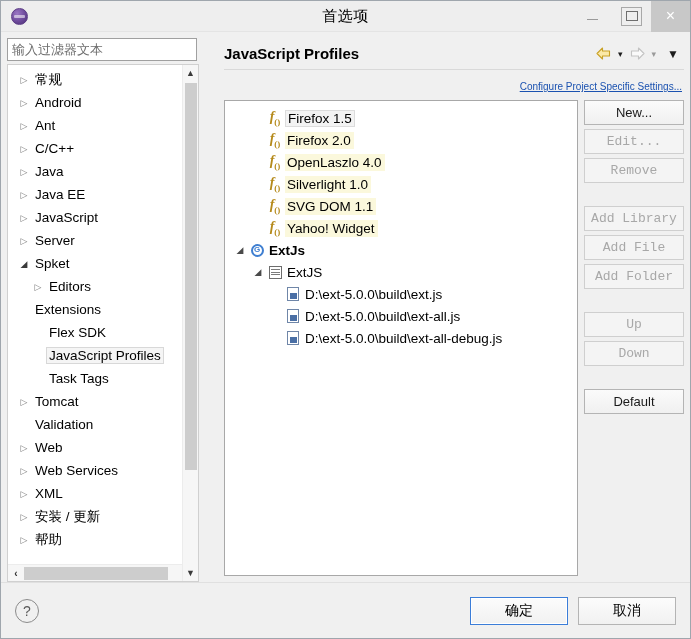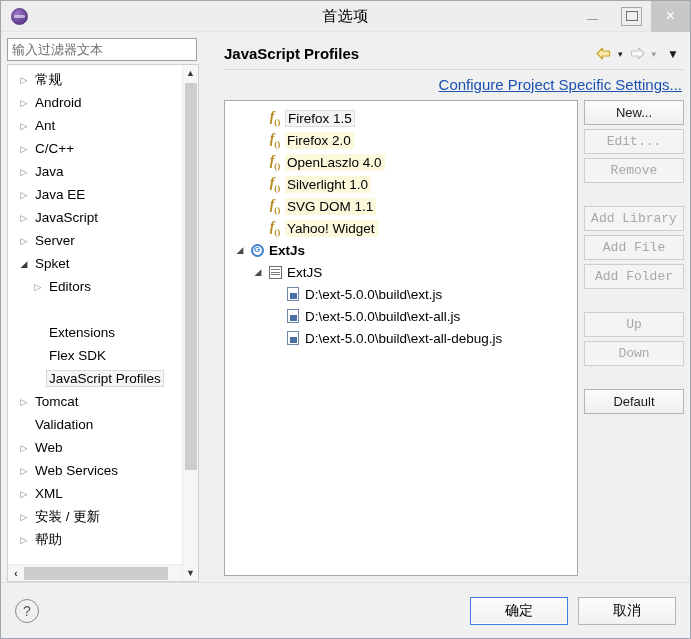--- a/index.html
+++ b/index.html
@@ -189,21 +189,21 @@
   .page-title {
     font-size: 15px; font-weight: bold; color: #000;
   }
   .head-tools { margin-left: auto; display: flex; align-items: center; gap: 2px; }
   .tool { display: flex; align-items: center; justify-content: center; height: 20px; }
   .caret { font-size: 9px; color: #1c1c1c; padding: 0 4px; }
   .caret.big { font-size: 12px; padding: 0 5px; }
 
   .link-row { text-align: right; padding: 6px 2px 6px 0; }
   .cfg-link {
-    font-size: 15px; color: #1b52b0;
+    font-size: 10px; color: #1b52b0;
     text-decoration: underline;
     cursor: pointer;
   }
 
   .content {
     flex: 1;
     display: flex;
     gap: 6px;
     min-height: 0;
     padding-bottom: 6px;
@@ -382,31 +382,35 @@
               <span class="lbl">Server</span>
             </div>
             <div class="tree-row" style="padding-left: 8px;">
               <span class="arrow open">◢</span>
               <span class="lbl">Spket</span>
             </div>
             <div class="tree-row" style="padding-left: 22px;">
               <span class="arrow">▷</span>
               <span class="lbl">Editors</span>
             </div>
-            <div class="tree-row" style="padding-left: 22px; margin-top: 23px;">
+            <div class="tree-row" style="padding-left: 8px;">
               <span class="arrow"></span>
               <span class="lbl">Extensions</span>
             </div>
             <div class="tree-row" style="padding-left: 22px;">
               <span class="arrow"></span>
               <span class="lbl">Flex SDK</span>
             </div>
             <div class="tree-row selected" style="padding-left: 22px;">
               <span class="arrow"></span>
               <span class="lbl">JavaScript Profiles</span>
+            </div>
+            <div class="tree-row" style="padding-left: 22px;">
+              <span class="arrow"></span>
+              <span class="lbl">Task Tags</span>
             </div>
             <div class="tree-row" style="padding-left: 8px;">
               <span class="arrow">▷</span>
               <span class="lbl">Tomcat</span>
             </div>
             <div class="tree-row" style="padding-left: 8px;">
               <span class="arrow"></span>
               <span class="lbl">Validation</span>
             </div>
             <div class="tree-row" style="padding-left: 8px;">

